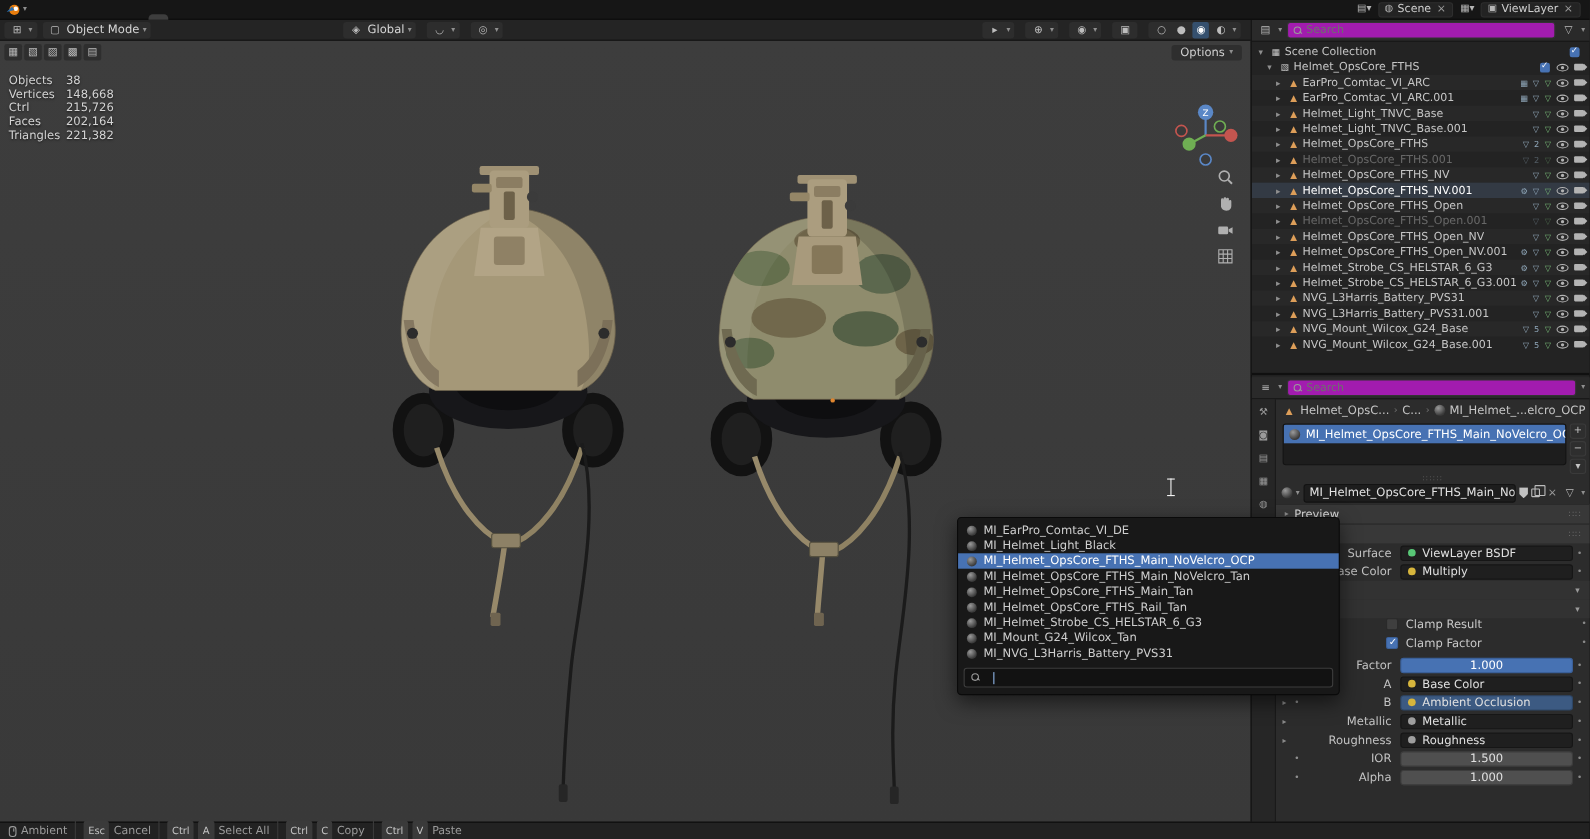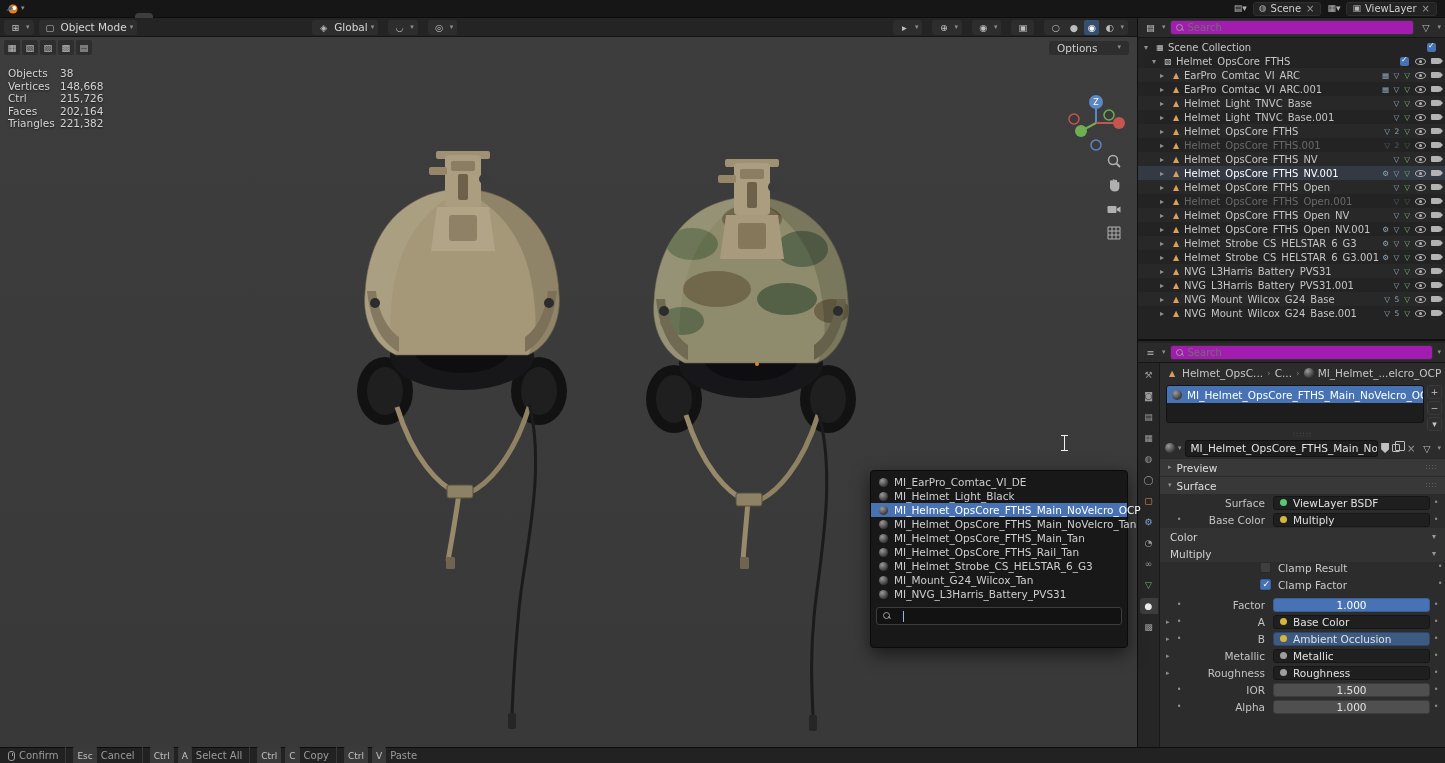--- a/index.html
+++ b/index.html
@@ -28,21 +28,21 @@
 .vh-mid{display:flex;align-items:center;margin-left:110px;gap:5px}
 .vh-right{display:flex;align-items:center;margin-left:auto;gap:5px}
 .icbtn{display:inline-flex;align-items:center;justify-content:center;min-width:15px;height:15px;font-size:9.5px;color:#bdbdbd;border-radius:2px}
 .shadegrp .icbtn.active{background:#35506e;color:#fff}
 
 
 .viewport{position:absolute;left:0;top:37px;width:1137px;height:710px;background:linear-gradient(#3d3d3d,#393939);overflow:hidden}
 .toolrow{position:absolute;left:4px;top:3px;right:8px;display:flex;justify-content:space-between;align-items:center}
 .toolmodes{display:flex;gap:2px}
 .toolmodes .icbtn{background:#2b2b2bcc;width:16px}
-.optbtn{display:flex;align-items:center;gap:20px;background:#2b2b2bcc;border-radius:3px;padding:1px 8px;color:#cfcfcf;font-size:10.5px}
+.optbtn{display:flex;align-items:center;gap:4px;background:#2b2b2bcc;border-radius:3px;padding:1px 8px;color:#cfcfcf;font-size:10.5px}
 .stats{position:absolute;left:8px;top:30px;color:#d4d4d4;font-size:10.5px;line-height:12.5px;text-shadow:0 1px 2px rgba(0,0,0,.6)}
 .stats .srow{display:flex}
 .stats .sl{width:52px}
 .gizmo{position:absolute;left:1062px;top:52px}
 .navicons{position:absolute;left:1106px;top:116px;display:flex;flex-direction:column;gap:8px;align-items:center}
 .navicons svg{display:block;opacity:.85}
 .cursor3d{position:absolute;left:755px;top:325px;width:4px;height:4px;border-radius:50%;background:#e0862f}
 .ibeam{position:absolute;left:1060px;top:398px;width:9px;height:16px}
 .ibeam::before{content:"";position:absolute;left:4px;top:0;width:1px;height:16px;background:#f2f2f2}
 .ibeam::after{content:"";position:absolute;left:1px;top:0;width:7px;height:1px;background:#f2f2f2;box-shadow:0 15px 0 #f2f2f2}
@@ -119,21 +119,21 @@
 .widget.slider.full{background:#4772b3;border-color:#3a5f98;color:#fff}
 .sock{width:7px;height:7px;border-radius:50%;flex:none}
 .sock.green{background:#58c776}.sock.yellow{background:#d6b53c}.sock.gray{background:#9e9e9e}
 .p-rdot{width:12px;text-align:center;color:#8a8a8a;font-size:8px}
 .cbx{width:11px;height:11px;border-radius:2px;background:#3f3f3f;border:1px solid #2a2a2a;position:relative;margin-right:7px;flex:none}
 .cbx.on{background:#4772b3;border-color:#3a5f98}
 .cbx.on::after{content:"✓";position:absolute;left:1.5px;top:-1.5px;font-size:9px;color:#fff}
 .cbrow{display:flex;height:17px;padding-left:100px}
 
 
-.dropdown{position:absolute;left:870px;top:470px;width:258px;background:#181818;border:1px solid #0a0a0a;border-radius:4px;box-shadow:0 6px 18px rgba(0,0,0,.55);z-index:40;padding:4px 0 20px}
+.dropdown{position:absolute;left:870px;top:470px;width:348px;background:#181818;border:1px solid #0a0a0a;border-radius:4px;box-shadow:0 6px 18px rgba(0,0,0,.55);z-index:40;padding:4px 0 4px}
 .dd-item{display:flex;align-items:center;height:14px;padding:0 8px;gap:6px;color:#cfcfcf;font-size:10.5px;white-space:nowrap}
 .dd-item .sphere{width:9px;height:9px}
 .dd-item.selected{background:#4772b3;color:#fff}
 .dd-search{display:flex;align-items:center;margin:6px 5px 2px;height:18px;background:#121212;border:1px solid #3d3d3d;border-radius:3px;padding:0 6px;gap:6px}
 .blink{width:1px;height:11px;background:#8fb6e8}
 
 
 .statusbar{position:absolute;left:0;top:747px;width:1445px;height:16px;background:#222;border-top:1px solid #0e0e0e;display:flex;align-items:center;padding:0 8px;color:#9b9b9b;font-size:10px;z-index:30}
 .hints{display:flex;align-items:center}
 .hint{display:flex;align-items:center;gap:4px;padding:0 7px;border-left:1px solid #3a3a3a}
@@ -873,21 +873,21 @@
       <span></span>
       <span class="blink"></span>
     </div>
   </div>
 
   <div class="statusbar">
     <div class="hints">
       <span class="hint has-mouse">
           <span class="mousei"></span>
 
-          <span>Confirm</span>
+          <span>Ambient</span>
         </span>
         <span class="hint">
 
           <span class="kbd">Esc</span>
 
           <span>Cancel</span>
         </span>
         <span class="hint">
 
           <span class="kbd">Ctrl</span>

